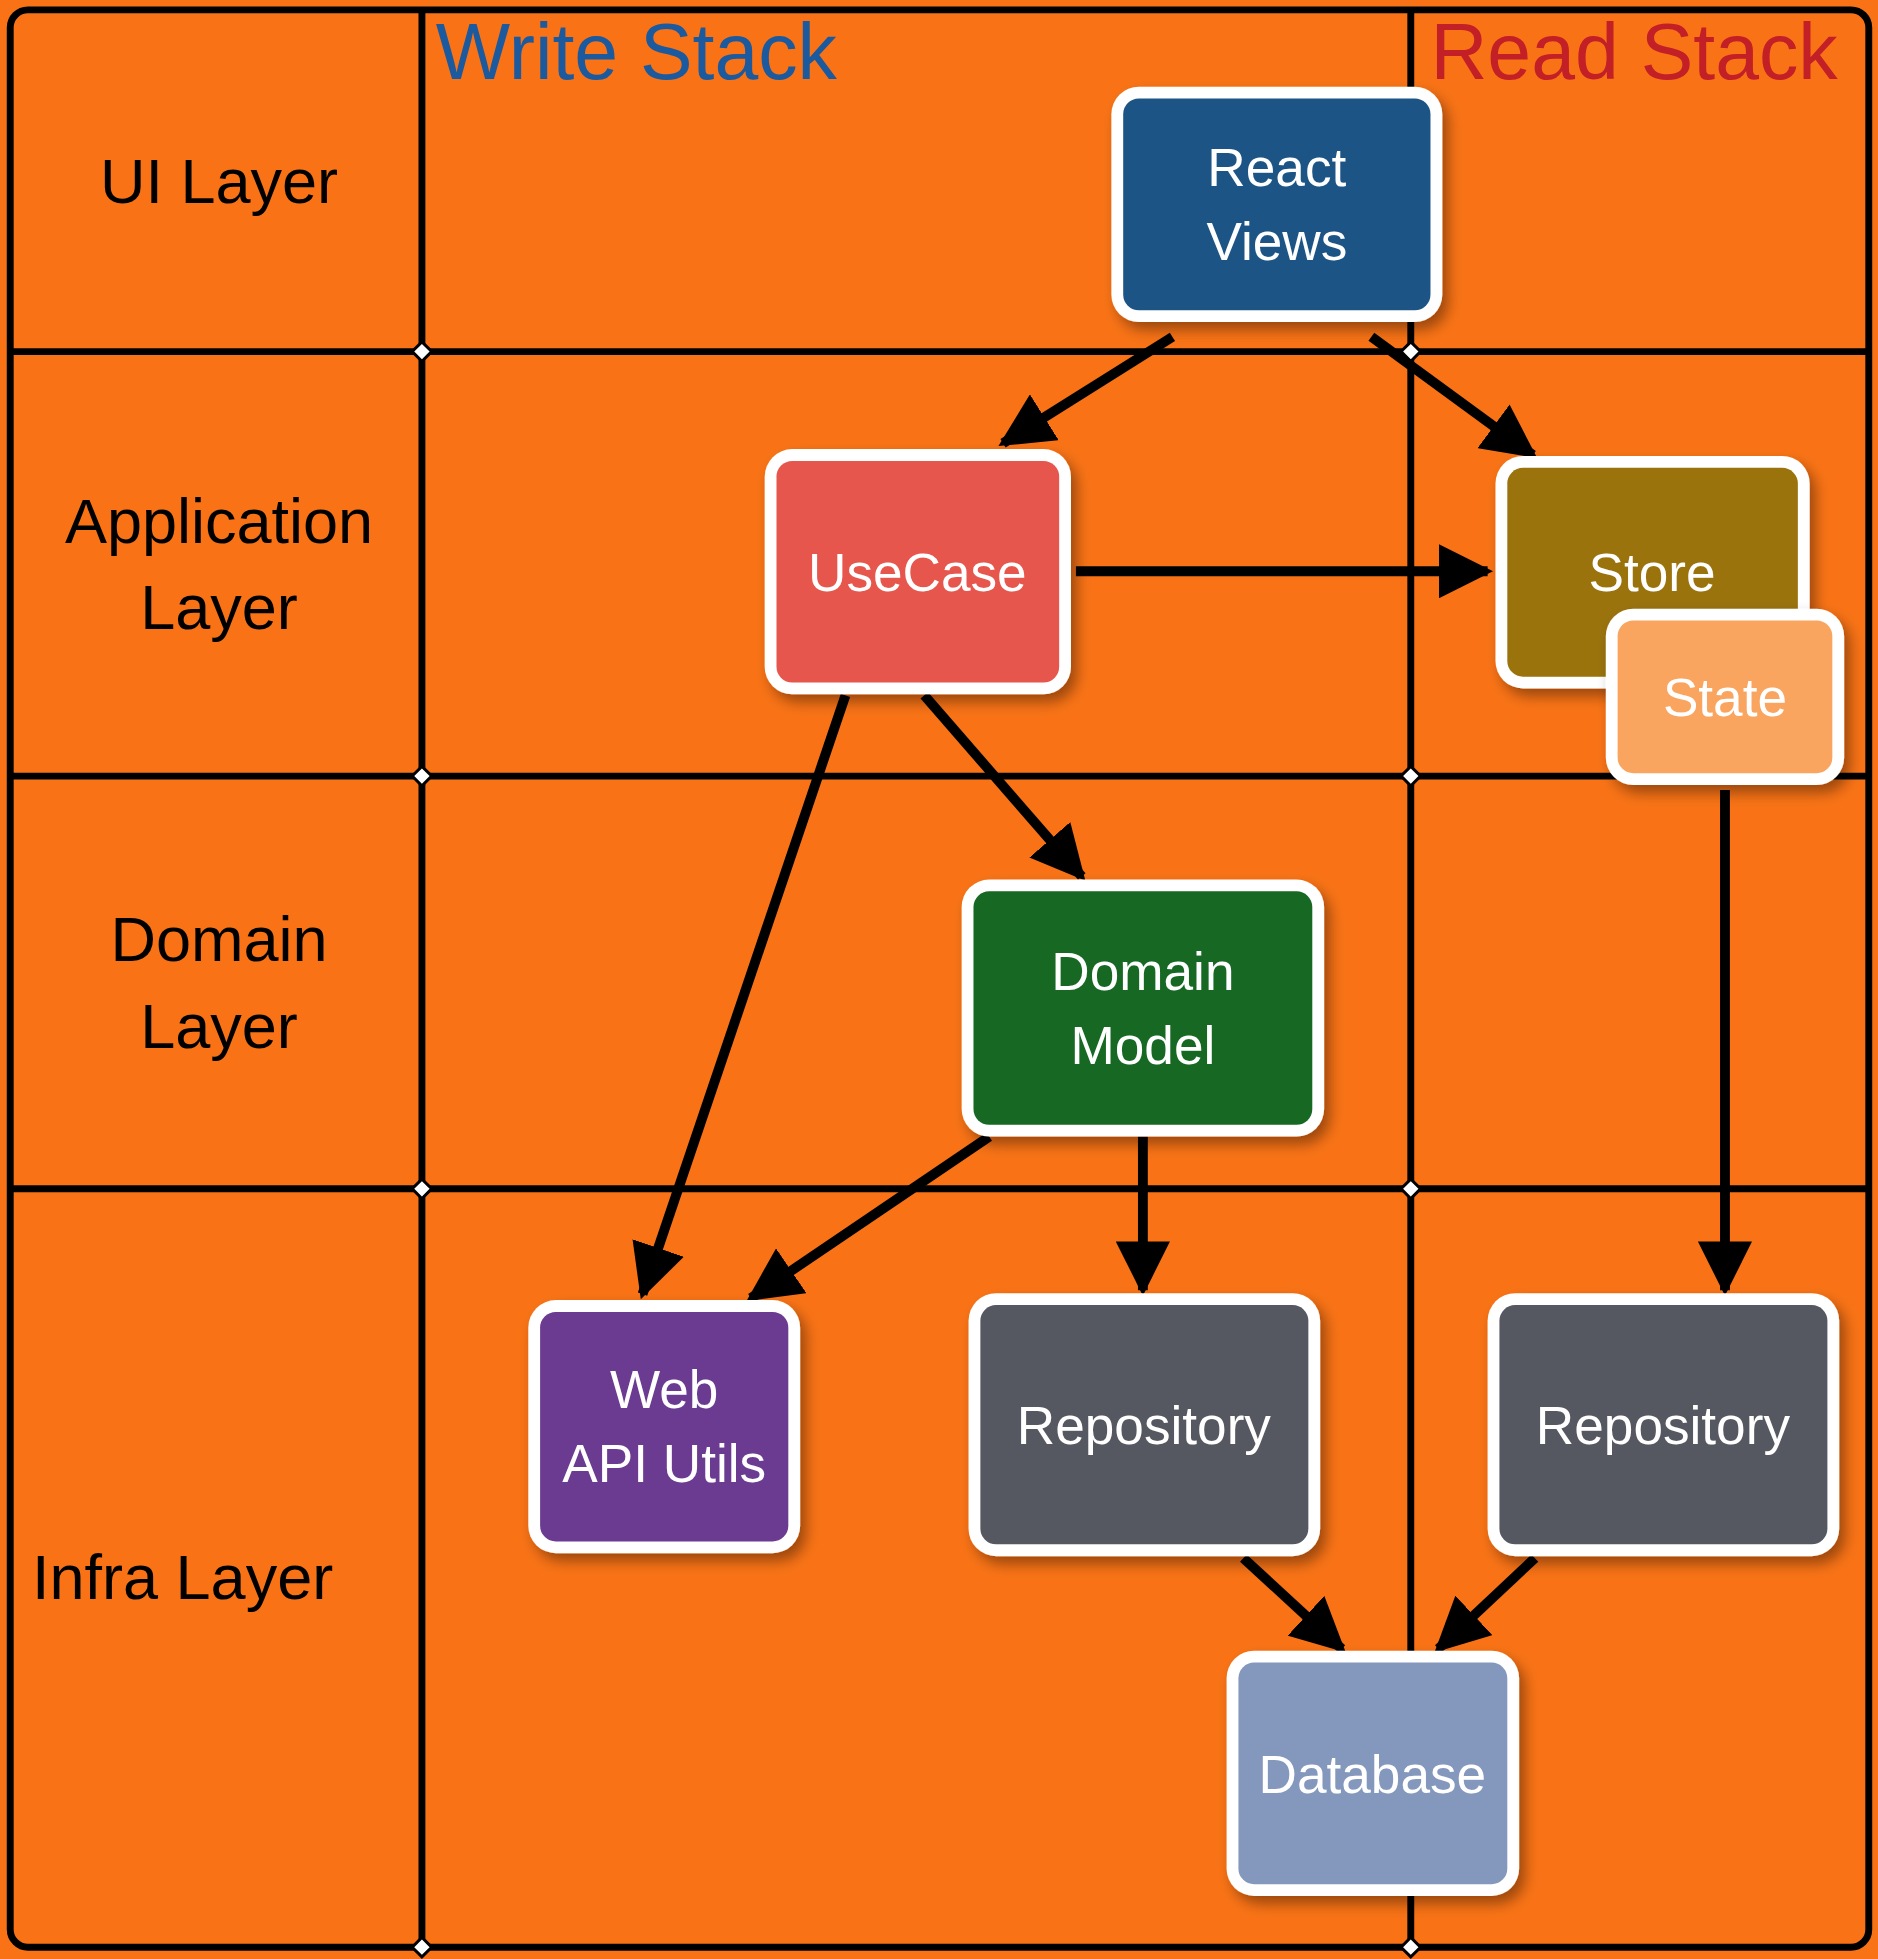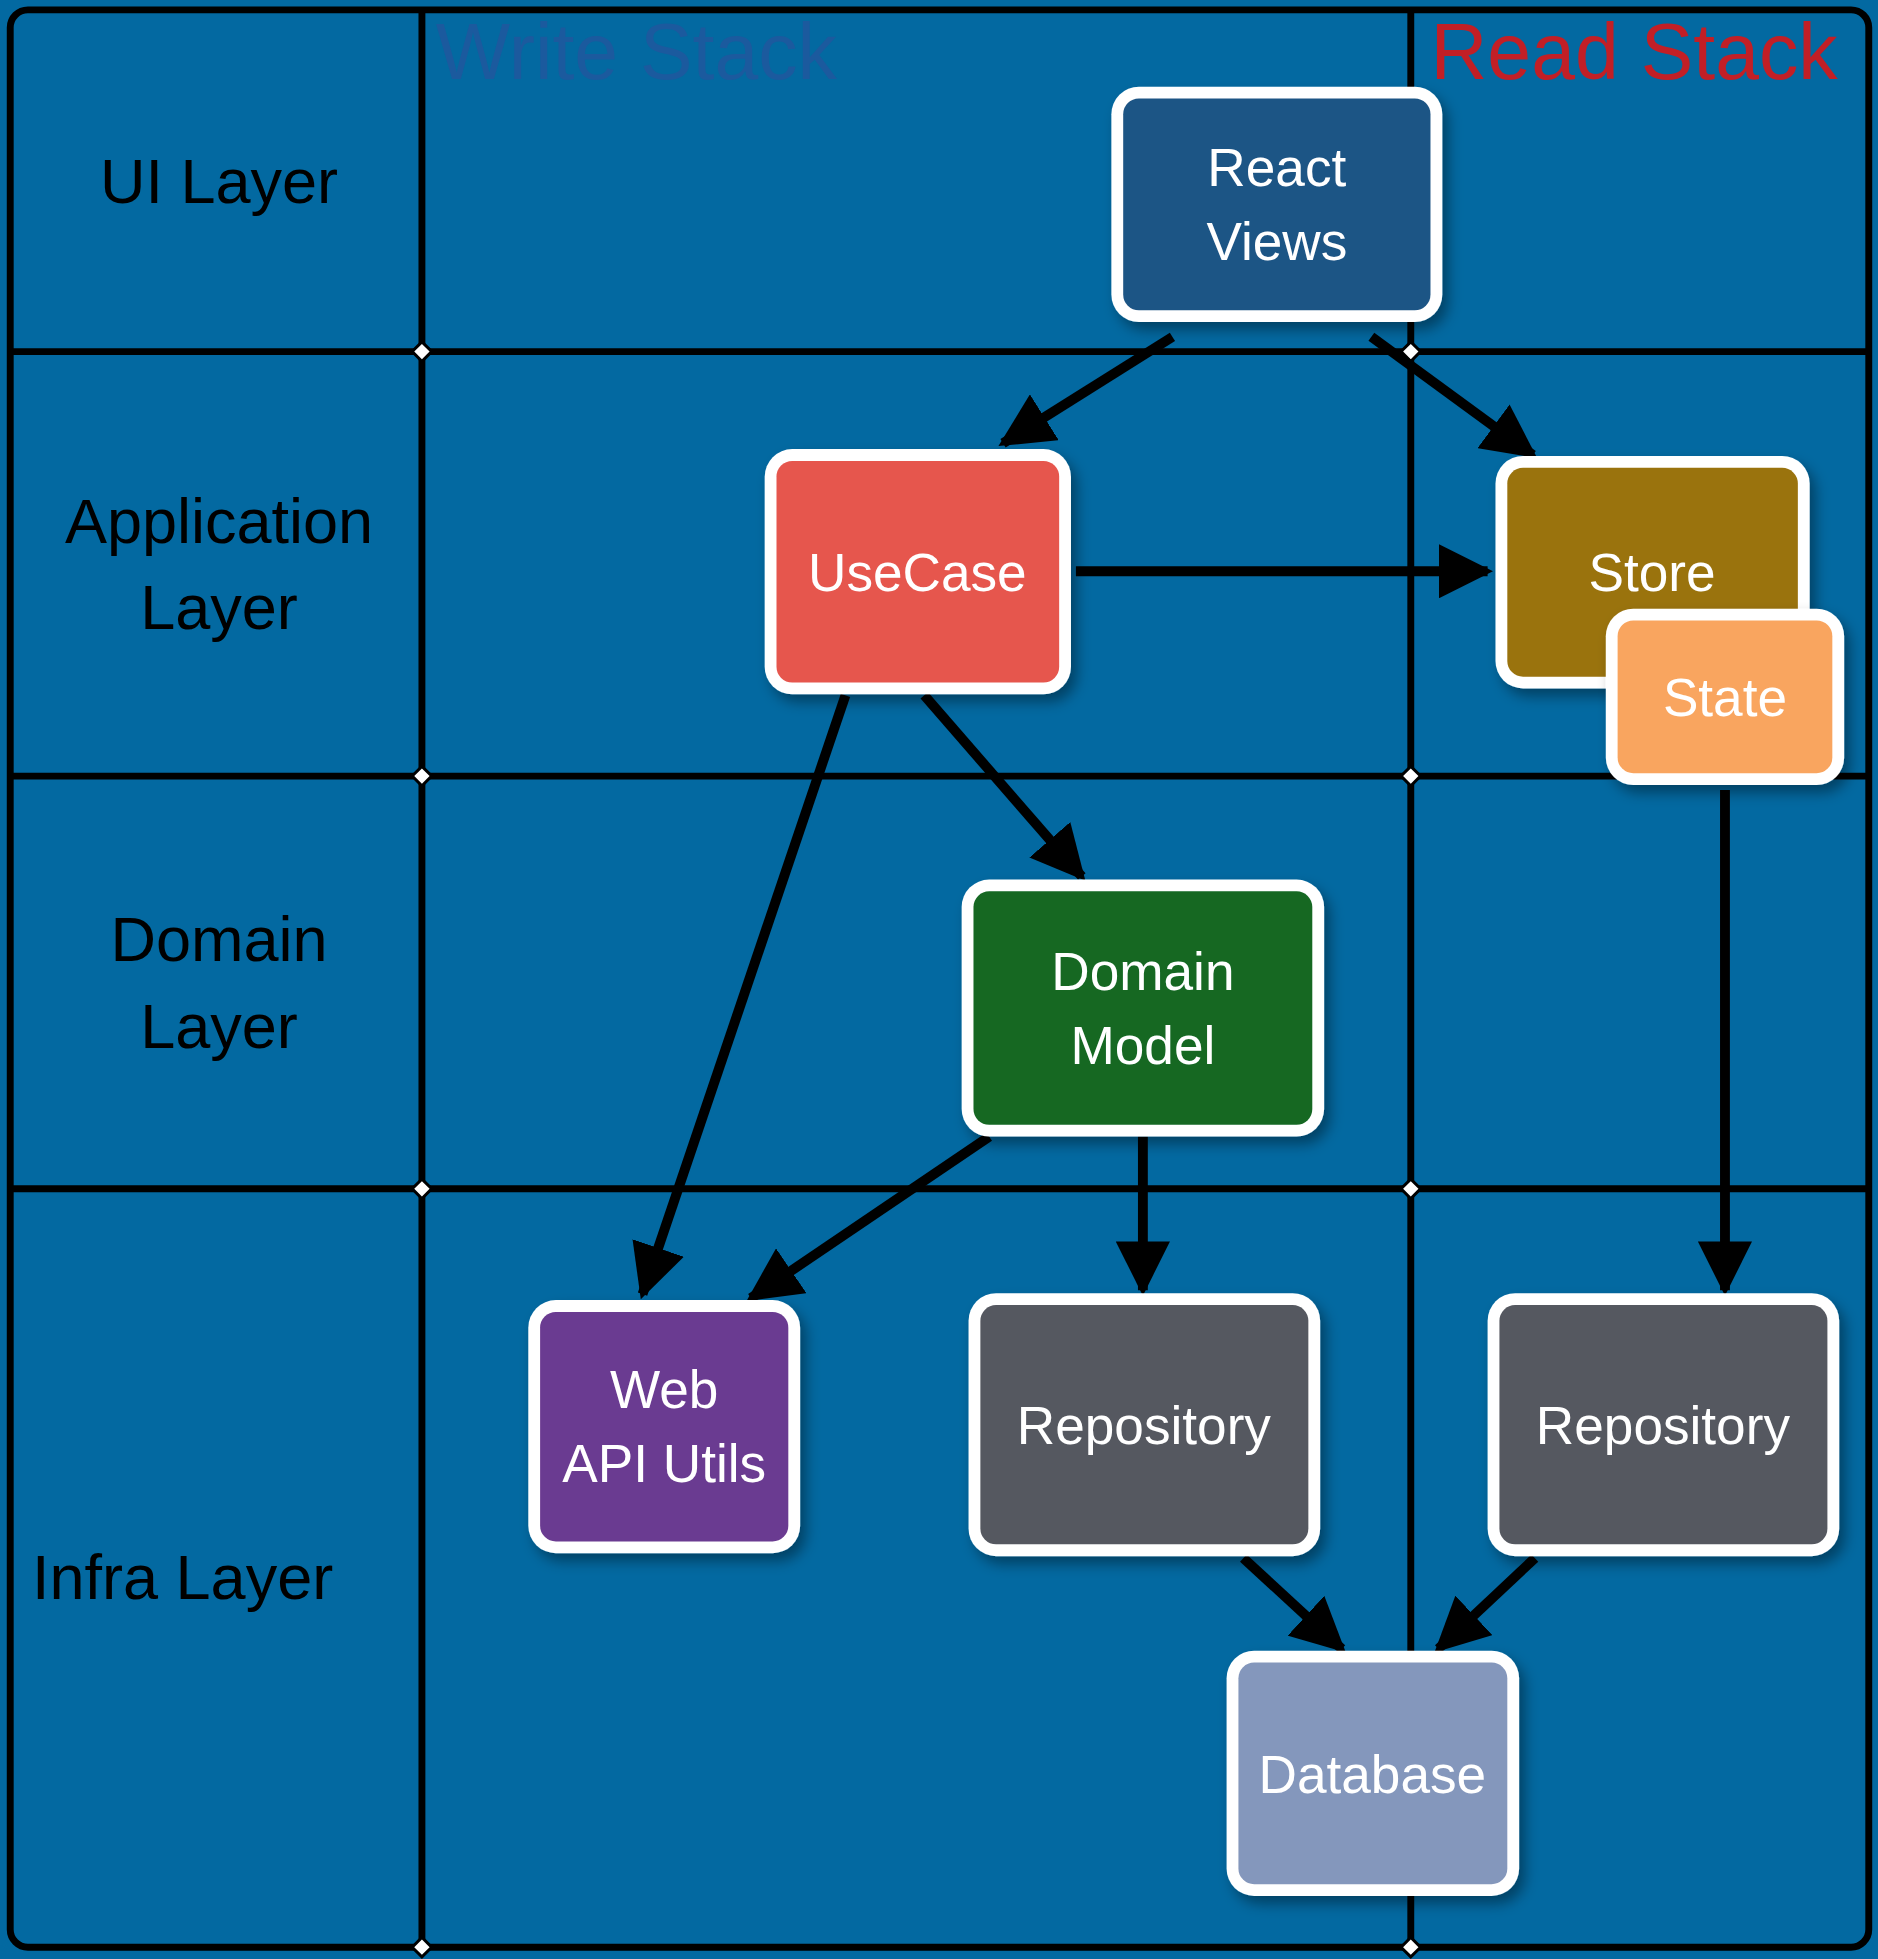--- a/index.html
+++ b/index.html
@@ -1,16 +1,16 @@
 <!DOCTYPE html>
 <html><head>
 <meta charset="utf-8">
 <style>
   html,body{margin:0;padding:0;background:#ffffff;}
-  .stage{width:1879px;height:1959px;background:#0369a1;position:relative;}
+  .stage{width:1879px;height:1959px;background:#f97316;position:relative;}
   svg{display:block;}
   .layer-label{font-family:"Liberation Sans",sans-serif;font-size:64px;fill:#000;text-anchor:middle;}
   .header-label{font-family:"Liberation Sans",sans-serif;font-size:80px;}
   .node-label{font-family:"Liberation Sans",sans-serif;font-size:54px;fill:#ffffff;text-anchor:middle;}
   .grid-line{stroke:#000;stroke-width:7;fill:none;}
   .arrow-line{stroke:#000;stroke-width:10;fill:none;}
   .node-border{fill:#ffffff;}
   .junction{fill:#ffffff;stroke:#000;stroke-width:3;}
 </style>
 </head>

